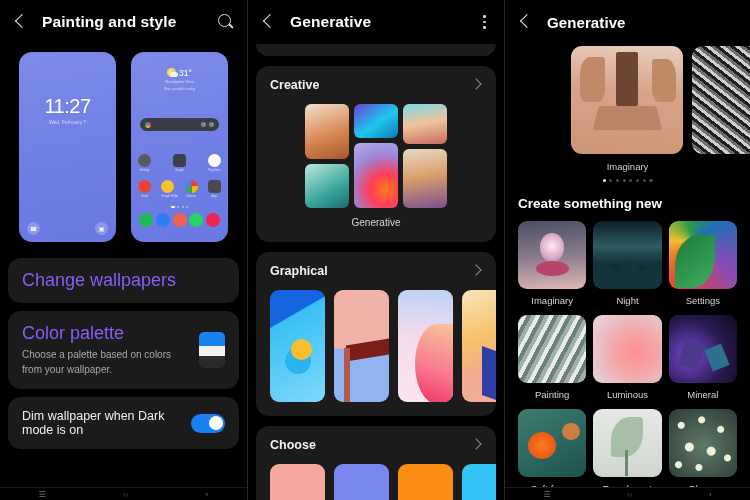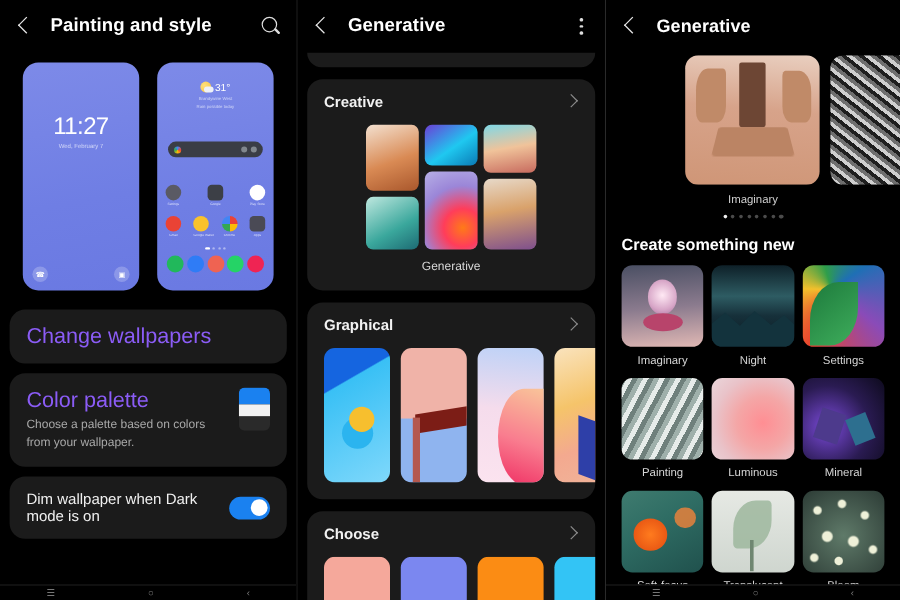--- a/index.html
+++ b/index.html
@@ -85,21 +85,21 @@
   .app .ic.sq{ border-radius:3.5px; }
   .pagedots{ display:flex; gap:2.5px; justify-content:center; margin:1px 0 5px; }
   .pagedots i{ width:2px; height:2px; border-radius:50%; background:rgba(255,255,255,.45); }
   .pagedots i.on{ background:#fff; width:4px; border-radius:1px; }
   .dock{ display:flex; justify-content:space-between; padding:0 1px; }
   .dock .ic{ width:14px; height:14px; border-radius:50%; position:relative; }
 
   .card{ background:#1b1b1b; border-radius:13px; margin:0 8px 8px; padding:12px 14px; cursor:pointer; }
   .card.first{ margin-top:16px; }
   .card-title{ font-size:18px; color:#8b5cf6; }
-  .palrow{ display:flex; gap:10px; }
+  .palrow{ display:flex; align-items:center; gap:10px; }
   .palrow .txt{ flex:1; }
   .palrow .sub{ font-size:10px; color:#a8a8a8; line-height:1.45; margin-top:4px; }
   .swatch{ width:26px; height:36px; border-radius:5px; overflow:hidden; flex:none;
     display:flex; flex-direction:column; }
   .swatch b{ display:block; }
   .togrow{ display:flex; align-items:center; gap:10px; }
   .togrow .txt{ flex:1; font-size:12.5px; color:#f0f0f0; }
   .toggle{ width:34px; height:19px; border-radius:10px; background:#1a81f0; position:relative; flex:none; cursor:pointer; }
   .toggle::after{ content:""; position:absolute; right:2.5px; top:2.5px; width:14px; height:14px;
     border-radius:50%; background:#fff; }

